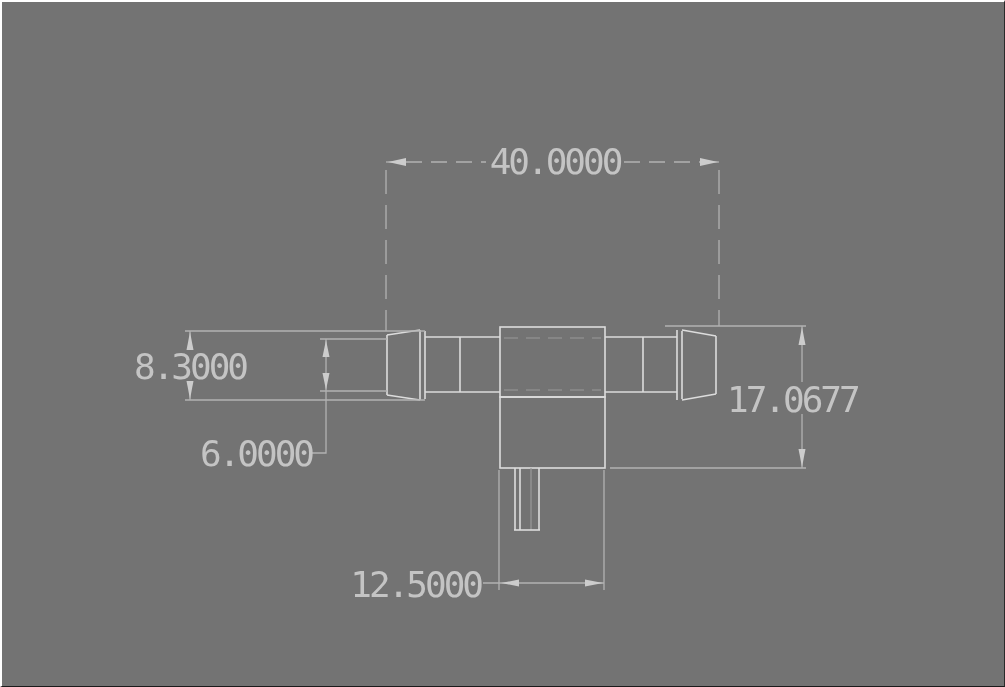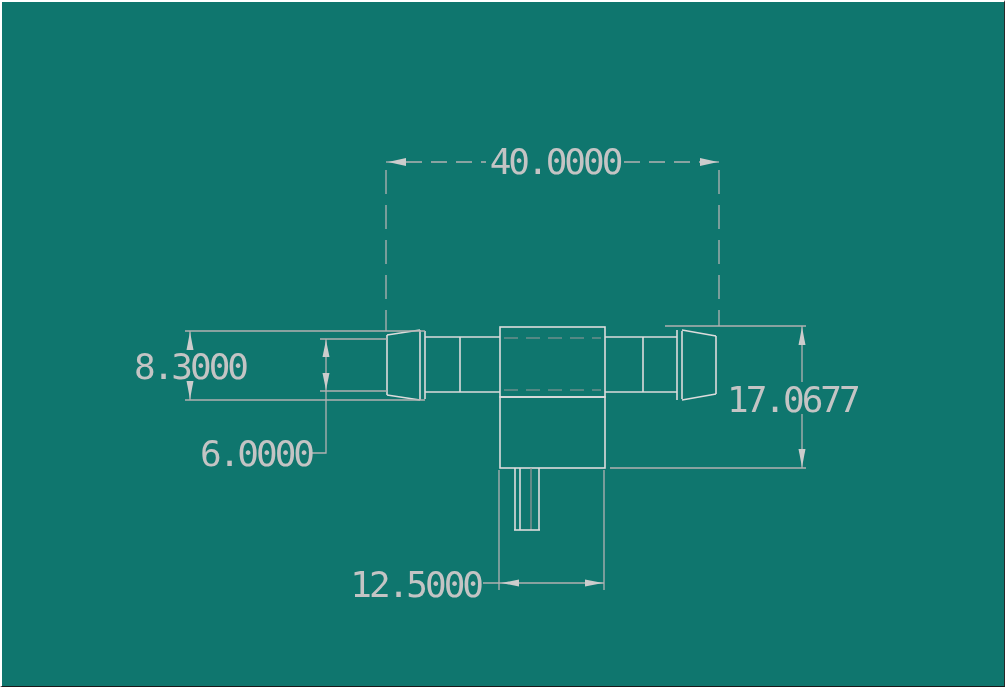--- a/index.html
+++ b/index.html
@@ -1,19 +1,19 @@
 <!DOCTYPE html>
 <html><head>
 <meta charset="utf-8">
 <style>
   html,body{margin:0;padding:0;background:#000;}
   #stage{
     position:relative;
     width:1005px;height:687px;
-    background:#0f766e;
+    background:#737373;
     box-sizing:border-box;
     border-top:2px solid #ffffff;
     border-left:2px solid #ffffff;
     border-right:1px solid #2a2a2a;
     border-bottom:1px solid #1a1a1a;
     overflow:hidden;
     font-family:"DejaVu Sans Mono", monospace;
   }
   svg{display:block;}
   .geo{stroke:#dcdcdc;stroke-width:1.6;fill:none;stroke-linecap:butt;}

